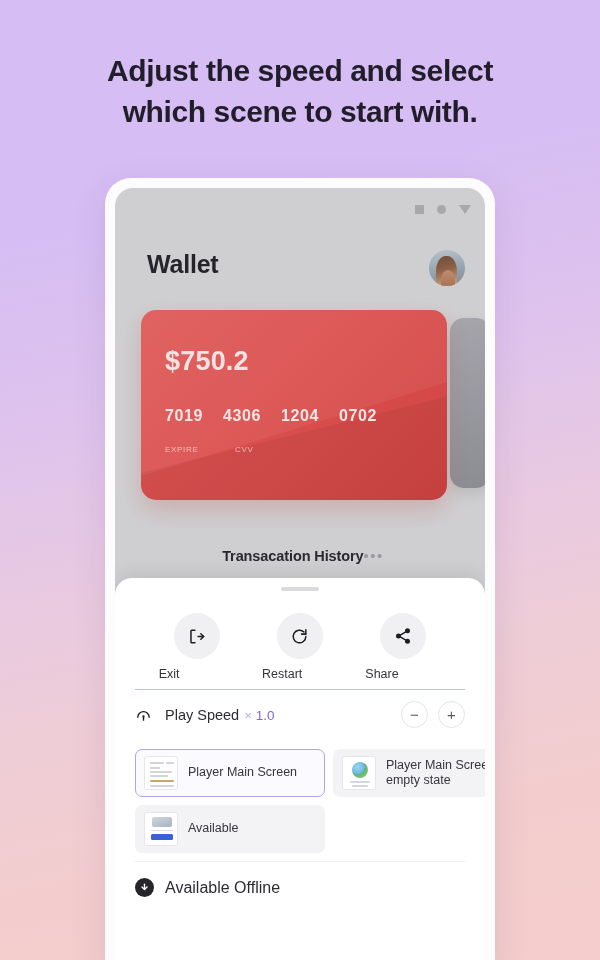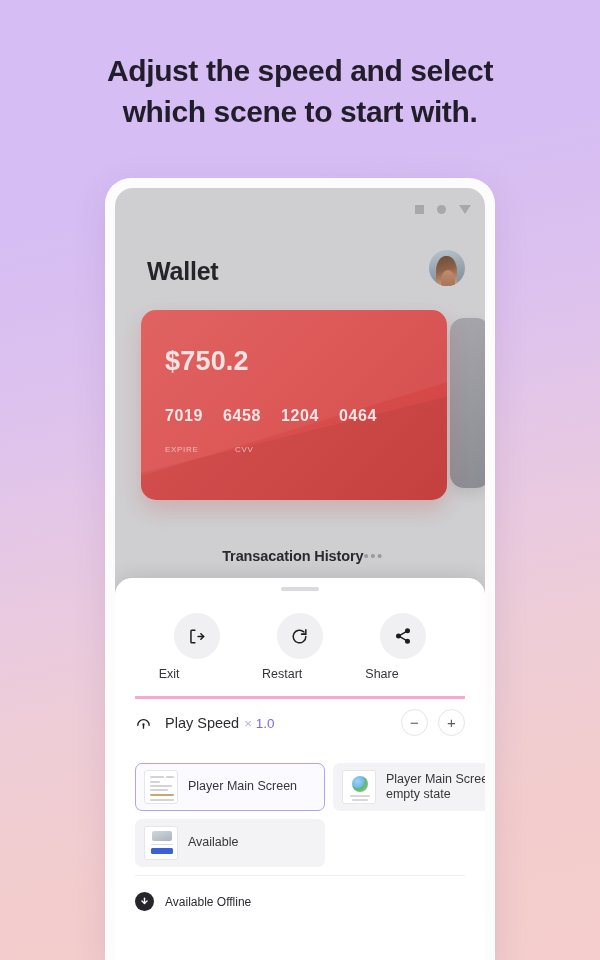--- a/index.html
+++ b/index.html
@@ -78,21 +78,21 @@
     border-top: 9px solid #a8a8aa;
   }
 
   
   .wallet-head {
     position: absolute;
     top: 62px;
     left: 32px;
     right: 20px;
     display: flex;
-    align-items: flex-end;
+    align-items: flex-start;
     justify-content: space-between;
     gap: 12px;
   }
   .wallet-title {
     font-size: 25px;
     font-weight: bold;
     color: #25242a;
     letter-spacing: -0.2px;
   }
   .avatar {
@@ -258,22 +258,22 @@
   .action-label {
     font-size: 12.5px;
     color: #34343a;
   }
 
   
   .srow {
     display: flex;
     align-items: center;
     height: 50px;
-    margin: 11px 20px;
-    border-top: 3px solid #f9a8d4;
+    margin: 4px 20px;
+    border-top: 1px solid #f9a8d4;
     position: relative;
   }
   .srow .lead {
     width: 30px;
     display: flex;
     align-items: center;
     justify-content: flex-start;
     flex: none;
   }
   .srow .rtext {
@@ -420,21 +420,21 @@
     border-top: 1px solid #efeff1;
   }
   .dl-icon {
     width: 19px; height: 19px;
     border-radius: 50%;
     background: #25252b;
     display: flex; align-items: center; justify-content: center;
     flex: none;
     margin-right: 11px;
   }
-  .offline-label { font-size: 12px; color: #2c2c33; }
+  .offline-label { font-size: 16px; color: #2c2c33; }
 </style>
 </head>
 <body>
 
 <div class="headline">
   <span class="l1">Adjust the speed and select</span>
   <span class="l2">which scene to start with.</span>
 </div>
 
 <div class="phone">
@@ -452,23 +452,23 @@
     </div>
 
     <div class="peek-card"></div>
 
     <div class="card">
       <div class="sheen1"></div>
       <div class="sheen2"></div>
       <div class="card-amount">$750.2</div>
       <div class="card-number">
         <span>7019</span>
-        <span>6458</span>
+        <span>4306</span>
         <span>1204</span>
-        <span>0464</span>
+        <span>0702</span>
       </div>
       <div class="card-meta">
         <div>
           <div class="meta-k">EXPIRE</div>
           <div class="meta-v">12/25</div>
         </div>
         <div>
           <div class="meta-k">CVV</div>
           <div class="meta-v">137</div>
         </div>

